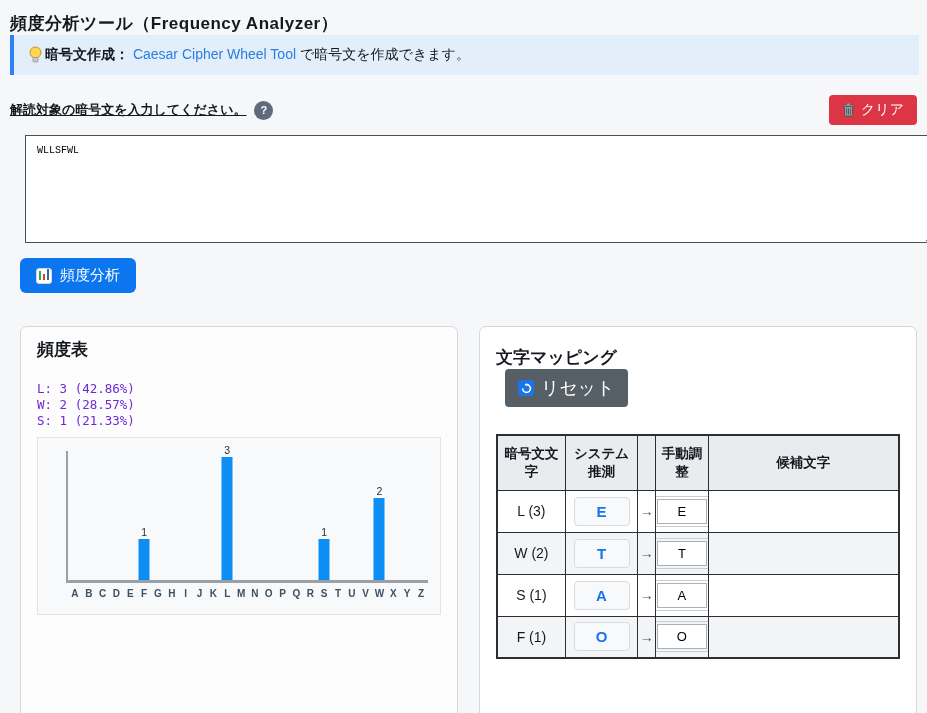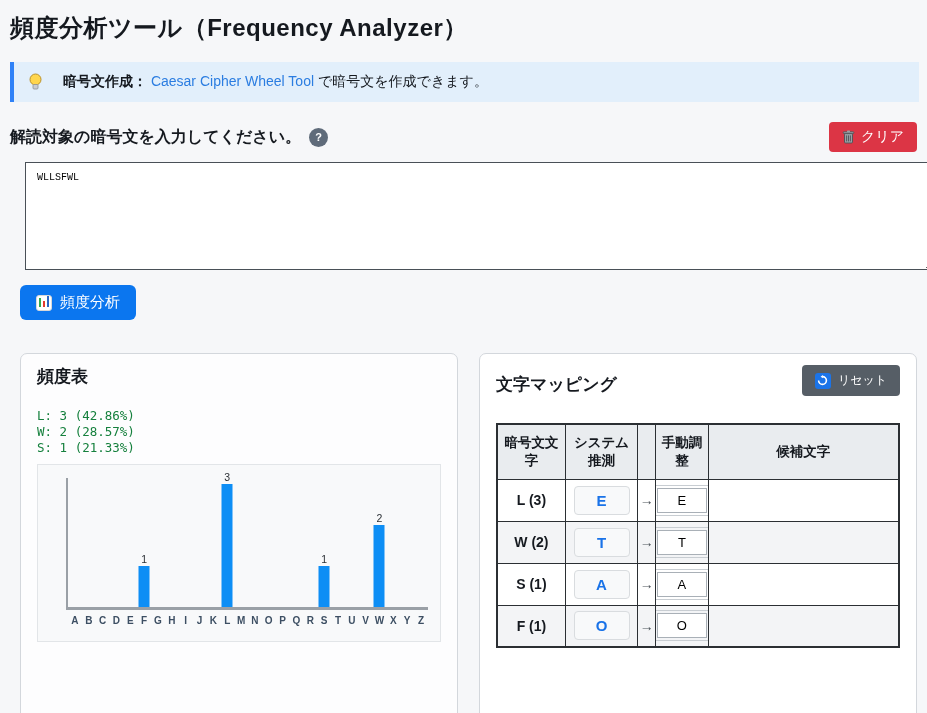--- a/index.html
+++ b/index.html
@@ -6,44 +6,44 @@
   html, body { width: 927px; height: 713px; }
   body {
     background: #f6f7f9;
     font-family: "Liberation Sans", "DejaVu Sans", sans-serif;
     color: #15191f;
     padding: 8px 8px 0 8px;
     overflow: hidden;
   }
   
   .page-title {
-    font-size: 24px;
+    font-size: 17px;
     font-weight: bold;
-    margin: 4px 0 18px 2px;
+    margin: 4px 0 0 2px;
     letter-spacing: 0.5px;
   }
   .info-banner {
     background: #e2effb;
     border-left: 4px solid #2f81f7;
     padding: 11px 14px;
     font-size: 14px;
     display: flex;
     align-items: center;
-    gap: 20px;
+    gap: 2px;
     margin: 0 0 20px 2px;
   }
   .info-banner .bold { font-weight: bold; }
   .info-link { color: #2b7de1; text-decoration: none; cursor: pointer; }
   
   .label-row {
     display: flex;
     align-items: center;
     margin: 0 2px 10px 2px;
   }
-  .input-label { font-size: 16px; font-weight: bold; }
+  .input-label { font-size: 13px; font-weight: bold; text-decoration: underline; }
   .help-icon {
     width: 19px; height: 19px;
     background: #5f6b7a;
     border-radius: 50%;
     color: #fff;
     font-size: 11px;
     font-weight: bold;
     display: inline-flex;
     align-items: center;
     justify-content: center;
@@ -120,21 +120,21 @@
   }
   .panel-left { width: 438px; }
   .panel-right { width: 438px; background: #fff; }
   .panel-title { font-size: 17px; font-weight: bold; }
   
   .frequency-list {
     margin-top: 20px;
     font-family: "DejaVu Sans Mono", "Liberation Mono", monospace;
     font-size: 12.5px;
     line-height: 16px;
-    color: #15803d;
+    color: #6d28d9;
   }
   .chart-title {
     text-align: center;
     color: #6b7178;
     font-size: 13.5px;
     margin-top: 14px;
   }
   
   .chart-box {
     margin-top: 8px;
@@ -175,34 +175,36 @@
     text-align: center;
     font-size: 10px;
     font-weight: bold;
     color: #3d4f63;
   }
   
   .mapping-header {
     display: flex;
     align-items: flex-start;
     justify-content: space-between;
+    flex-direction: column;
   }
   .mapping-header .panel-title { margin-top: 8px; }
   .reset-button {
     background: #565e66;
     color: #fff;
     border: none;
     border-radius: 4px;
     padding: 7px 13px;
-    font-size: 12px;
+    font-size: 18px;
     display: inline-flex;
     align-items: center;
     gap: 7px;
     cursor: pointer;
     font-family: inherit;
+    margin-left: 9px;
   }
   .mapping-table {
     margin-top: 27px;
     border-collapse: collapse;
     width: 100%;
     table-layout: fixed;
     border: 2px solid #2b2f33;
   }
   .mapping-table th, .mapping-table td {
     border: 1px solid #2b2f33;
@@ -212,21 +214,21 @@
   .mapping-table th {
     background: #e9ecef;
     font-size: 13.5px;
     font-weight: bold;
     padding: 8px 2px;
     height: 55px;
     line-height: 1.35;
   }
   .mapping-table td { height: 42px; font-size: 14px; }
   .mapping-table tr.stripe td { background: #f3f4f6; }
-  .cipher-cell { font-weight: bold; font-size: 15px; }
+  .cipher-cell { font-weight: normal; font-size: 15px; }
   .guess-button {
     display: inline-block;
     width: 56px;
     padding: 5px 0;
     background: #f8f9fa;
     border: 1px solid #d9dcdf;
     border-radius: 4px;
     color: #1a73e8;
     font-weight: bold;
     font-size: 15px;

